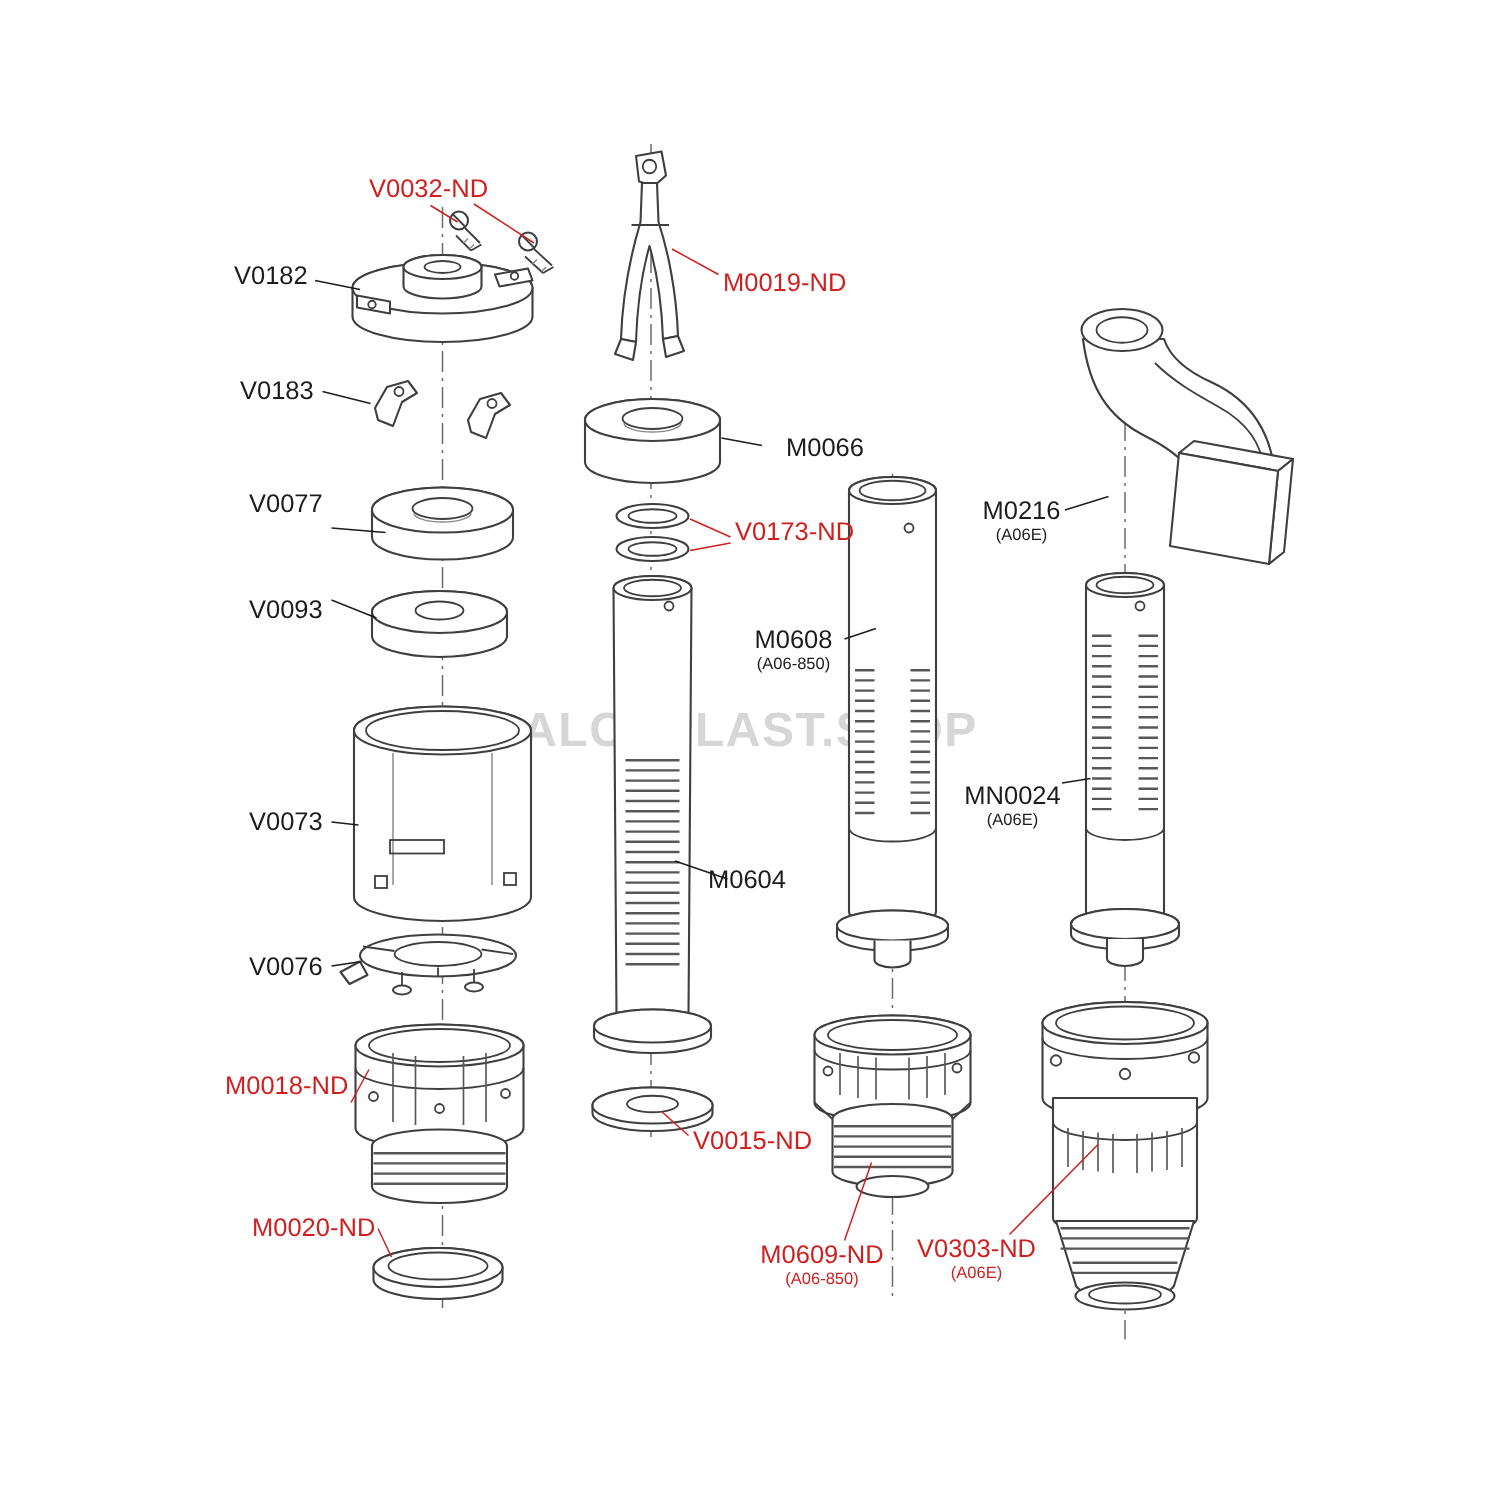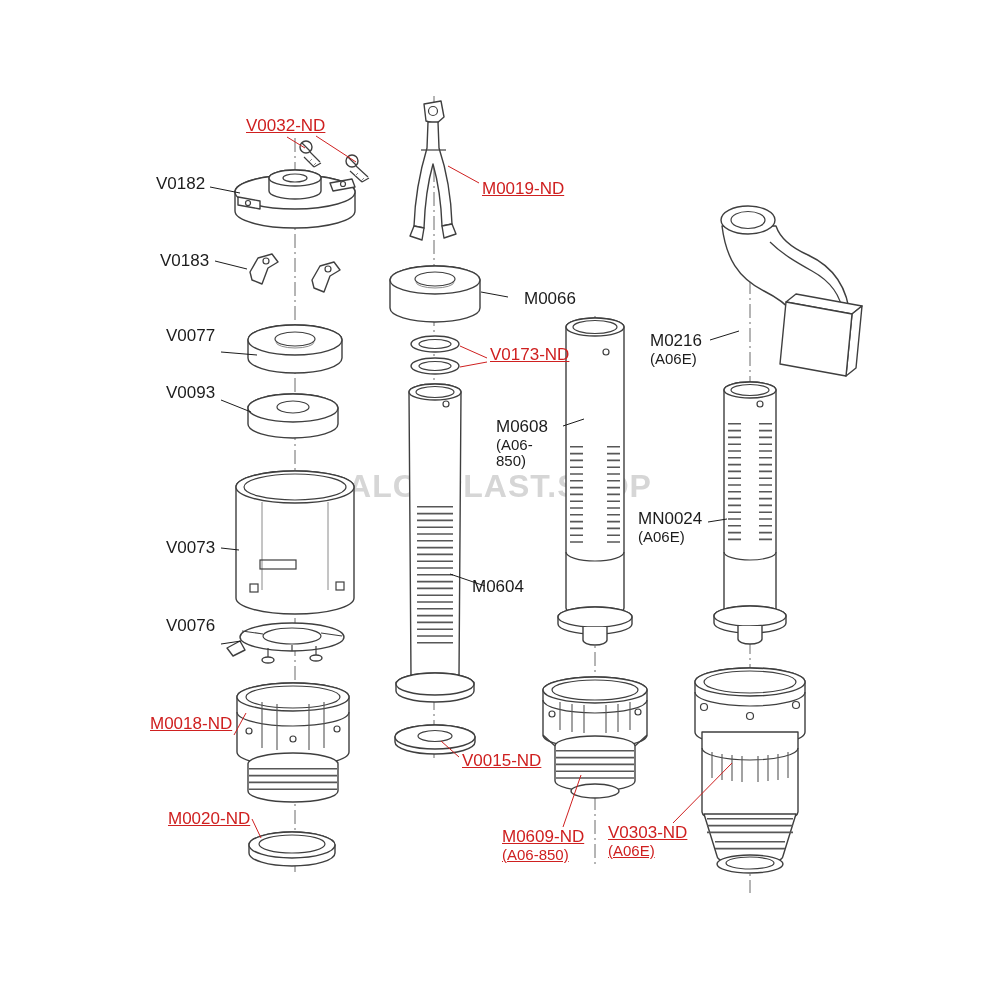--- a/index.html
+++ b/index.html
@@ -7,23 +7,23 @@
     --label_red:#cf2020; --watermark:#d6d6d6;
   }
   html,body{margin:0;padding:0;background:var(--background);}
   #stage{position:relative;width:1000px;height:1000px;overflow:hidden;
          font-family:"Liberation Sans",sans-serif;background:var(--background);}
   #watermark{position:absolute;left:0;right:0;top:468px;z-index:1;text-align:center;
              font-weight:bold;font-size:32px;letter-spacing:1px;color:var(--watermark);}
   #diagram{position:absolute;left:0;top:0;z-index:2;}
   #labels{position:absolute;inset:0;z-index:3;}
   .label{position:absolute;font-size:17px;line-height:1.1;color:var(--label_black);white-space:nowrap;}
-  .label.red{color:var(--label_red);text-decoration:underline;}
-  .label.centered{text-align:left;white-space:normal;}
-  .label .sub{display:block;font-size:15px;line-height:1.1;}
+  .label.red{color:var(--label_red);}
+  .label.centered{text-align:center;white-space:normal;}
+  .label .sub{display:block;font-size:11px;line-height:1.1;}
   .part{fill:#fff;stroke:var(--line);stroke-width:1.4;stroke-linejoin:round;}
   .edge{fill:none;stroke:var(--line);stroke-width:1.2;}
   .thin{fill:none;stroke:#8a8a8a;stroke-width:1;}
   .rungs{fill:none;stroke:#575757;stroke-dasharray:1.6 5.2;}
   .slots{fill:none;stroke:#575757;stroke-width:1.1;}
   .cl{fill:none;stroke:#6b6b6b;stroke-width:1;stroke-dasharray:14 4 2 4;}
   .ldr{stroke:var(--label_black);stroke-width:1;}
   .ldr-red{stroke:var(--label_red);stroke-width:1;}
 </style>
 </head>
@@ -256,44 +256,44 @@
       <line class="ldr-red" x1="563" y1="827" x2="581" y2="775"></line>
       <line class="ldr-red" x1="673" y1="823" x2="732" y2="763"></line>
     </g>
   </svg>
 
   <div id="labels">
     <div class="label red" style="left:246px;top:117px">V0032-ND</div>
     <div class="label" style="left:156px;top:175px">V0182</div>
     <div class="label" style="left:160px;top:252px">V0183</div>
     <div class="label" style="left:166px;top:327px">V0077</div>
-    <div class="label" style="left:166px;top:384px">V0093</div>
+    <div class="label" style="left:166px;top:398px">V0093</div>
     <div class="label" style="left:166px;top:539px">V0073</div>
-    <div class="label" style="left:166px;top:617px">V0076</div>
+    <div class="label" style="left:166px;top:636px">V0076</div>
     <div class="label red" style="left:150px;top:715px">M0018-ND</div>
     <div class="label red" style="left:168px;top:810px">M0020-ND</div>
     <div class="label red" style="left:482px;top:180px">M0019-ND</div>
     <div class="label" style="left:524px;top:290px">M0066</div>
     <div class="label red" style="left:490px;top:346px">V0173-ND</div>
     <div class="label" style="left:472px;top:578px">M0604</div>
     <div class="label red" style="left:462px;top:752px">V0015-ND</div>
 
     <div class="label centered" style="left:496px;top:418px;width:66px">
       <span>M0608</span>
       <span class="sub">(A06-850)</span>
     </div>
     <div class="label red centered" style="left:502px;top:828px;width:92px">
       <span>M0609-ND</span>
       <span class="sub">(A06-850)</span>
     </div>
     <div class="label centered" style="left:650px;top:332px;width:62px">
       <span>M0216</span>
       <span class="sub">(A06E)</span>
     </div>
-    <div class="label centered" style="left:638px;top:510px;width:74px">
+    <div class="label centered" style="left:638px;top:522px;width:74px">
       <span>MN0024</span>
       <span class="sub">(A06E)</span>
     </div>
     <div class="label red centered" style="left:608px;top:824px;width:86px">
       <span>V0303-ND</span>
       <span class="sub">(A06E)</span>
     </div>
   </div>
 
 </div>

